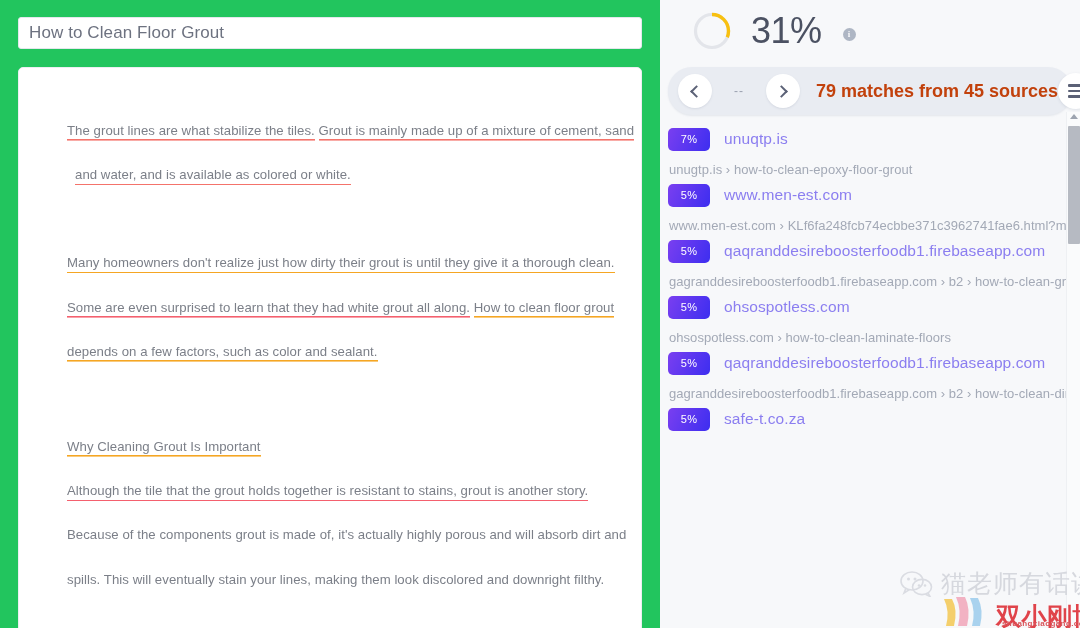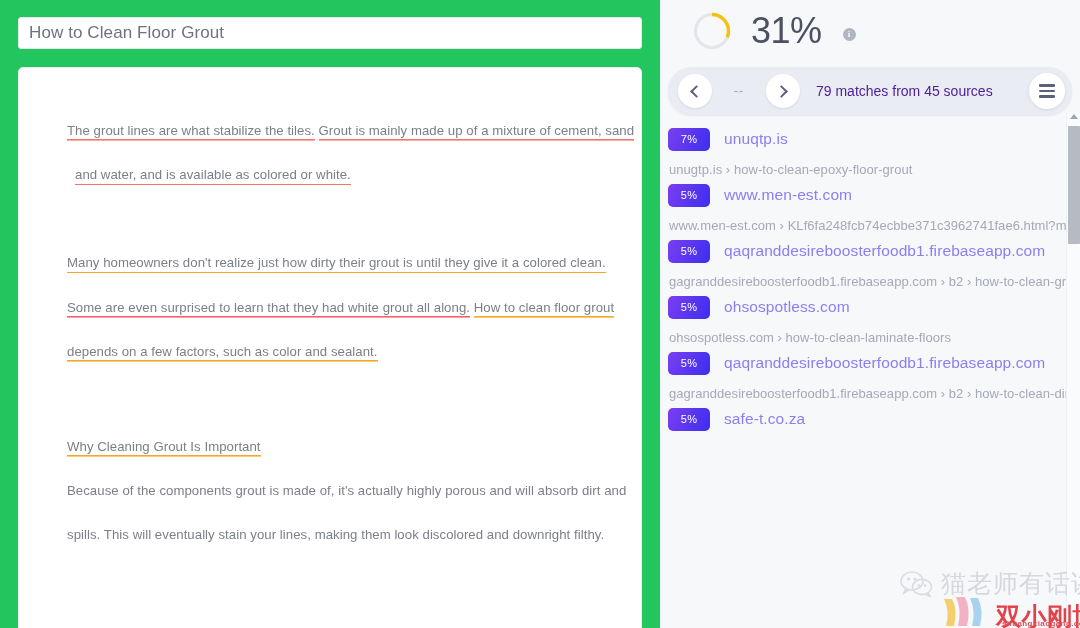--- a/index.html
+++ b/index.html
@@ -164,24 +164,25 @@
     flex: none;
     width: 54px;
     text-align: center;
     font-size: 12px;
     color: #9aa1b0;
     letter-spacing: 1px;
   }
 
   .nav-matches {
     flex: 1;
-    font-size: 14px;
-    color: #4c1d95;
+    font-size: 18px;
+    color: #c2410c;
     margin-left: 16px;
     white-space: nowrap;
+    font-weight: bold;
   }
 
   .burger-btn {
     width: 36px; height: 36px;
     border-radius: 50%;
     background: #ffffff;
     display: flex;
     flex-direction: column;
     align-items: center;
     justify-content: center;
@@ -316,24 +317,25 @@
   <div class="editor-pane">
 
     <div class="title-field">
       <span class="title-field-text">How to Clean Floor Grout</span>
     </div>
 
     <div class="doc-card">
       <div id="doc-lines">
           <div class="doc-line"><span class="seg seg-red">The grout lines are what stabilize the tiles.</span><span class="seg seg-plain"> </span><span class="seg seg-red">Grout is mainly made up of a mixture of cement, sand</span></div>
           <div class="doc-line blankgap"><span class="seg seg-red">and water, and is available as colored or white.</span></div>
-          <div class="doc-line"><span class="seg seg-orange">Many homeowners don't realize just how dirty their grout is until they give it a colored clean.</span></div>
+          <div class="doc-line"><span class="seg seg-orange">Many homeowners don't realize just how dirty their grout is until they give it a thorough clean.</span></div>
           <div class="doc-line"><span class="seg seg-pink">Some are even surprised to learn that they had white grout all along.</span><span class="seg seg-plain"> </span><span class="seg seg-orange">How to clean floor grout</span></div>
           <div class="doc-line bigblank"><span class="seg seg-orange">depends on a few factors, such as color and sealant.</span></div>
           <div class="doc-line"><span class="seg seg-orange">Why Cleaning Grout Is Important</span></div>
+          <div class="doc-line"><span class="seg seg-pink">Although the tile that the grout holds together is resistant to stains, grout is another story.</span></div>
           <div class="doc-line"><span class="seg seg-plain">Because of the components grout is made of, it's actually highly porous and will absorb dirt and</span></div>
           <div class="doc-line"><span class="seg seg-plain">spills. This will eventually stain your lines, making them look discolored and downright filthy.</span></div>
         </div>
     </div>
   </div>
 
   <div class="sources-pane">
 
     <div class="score-row">
       <div class="ring-wrap">

